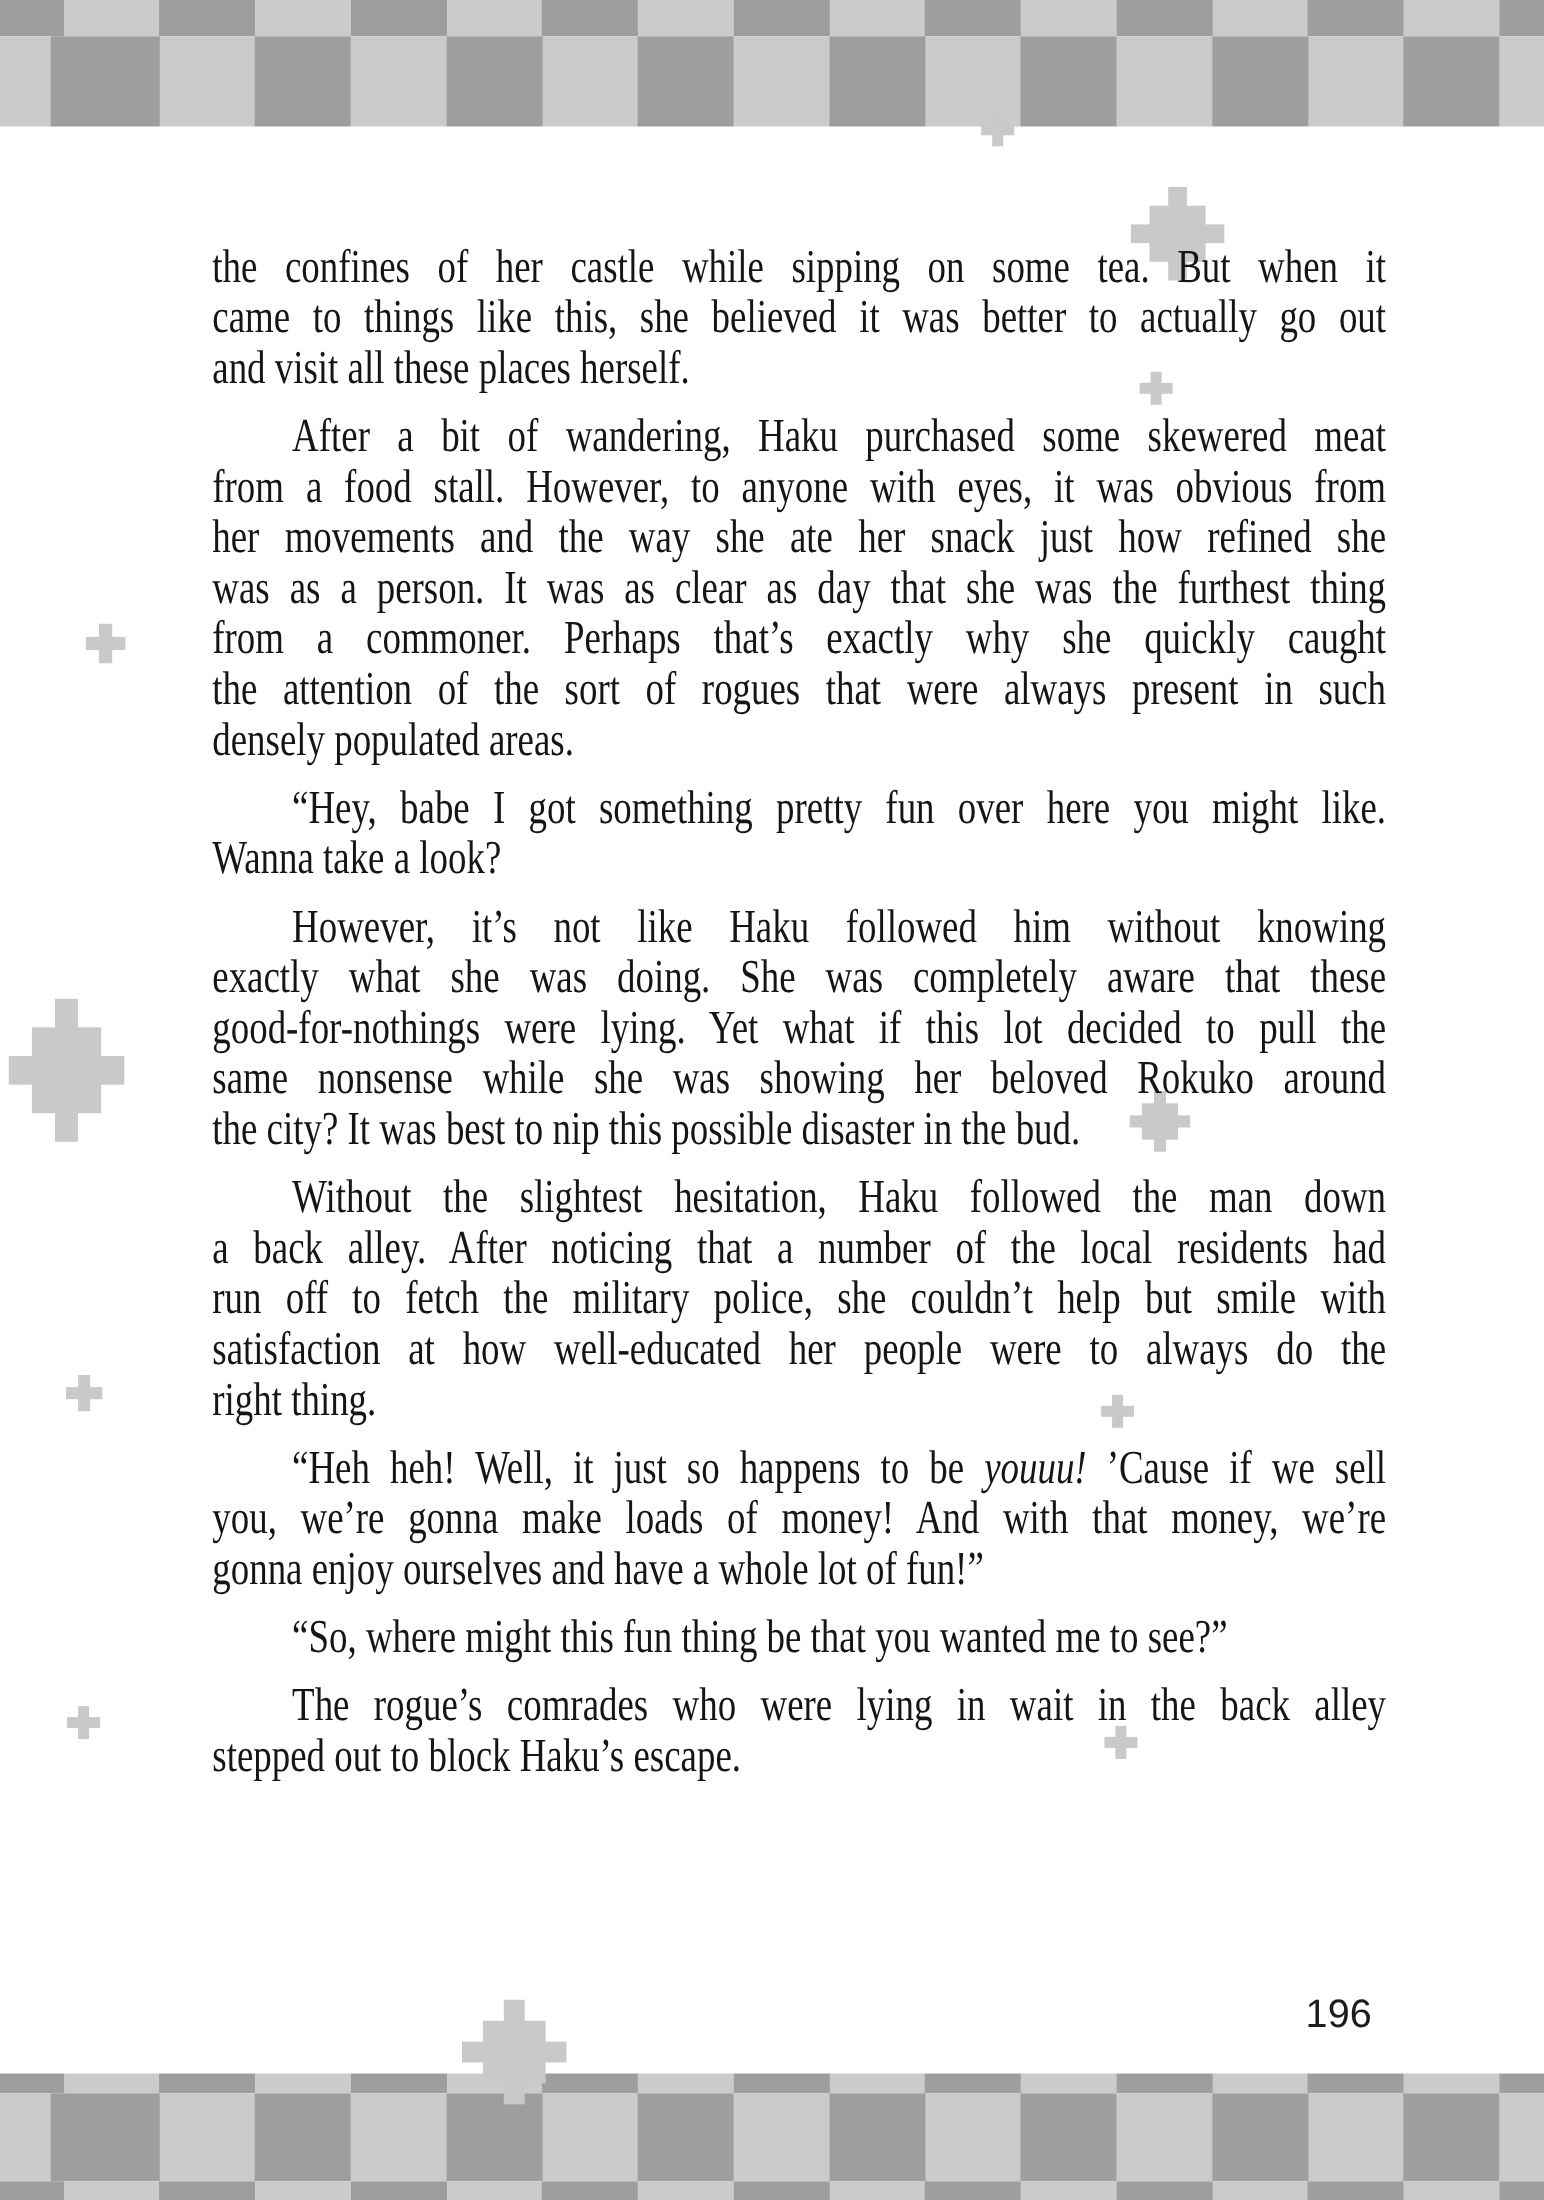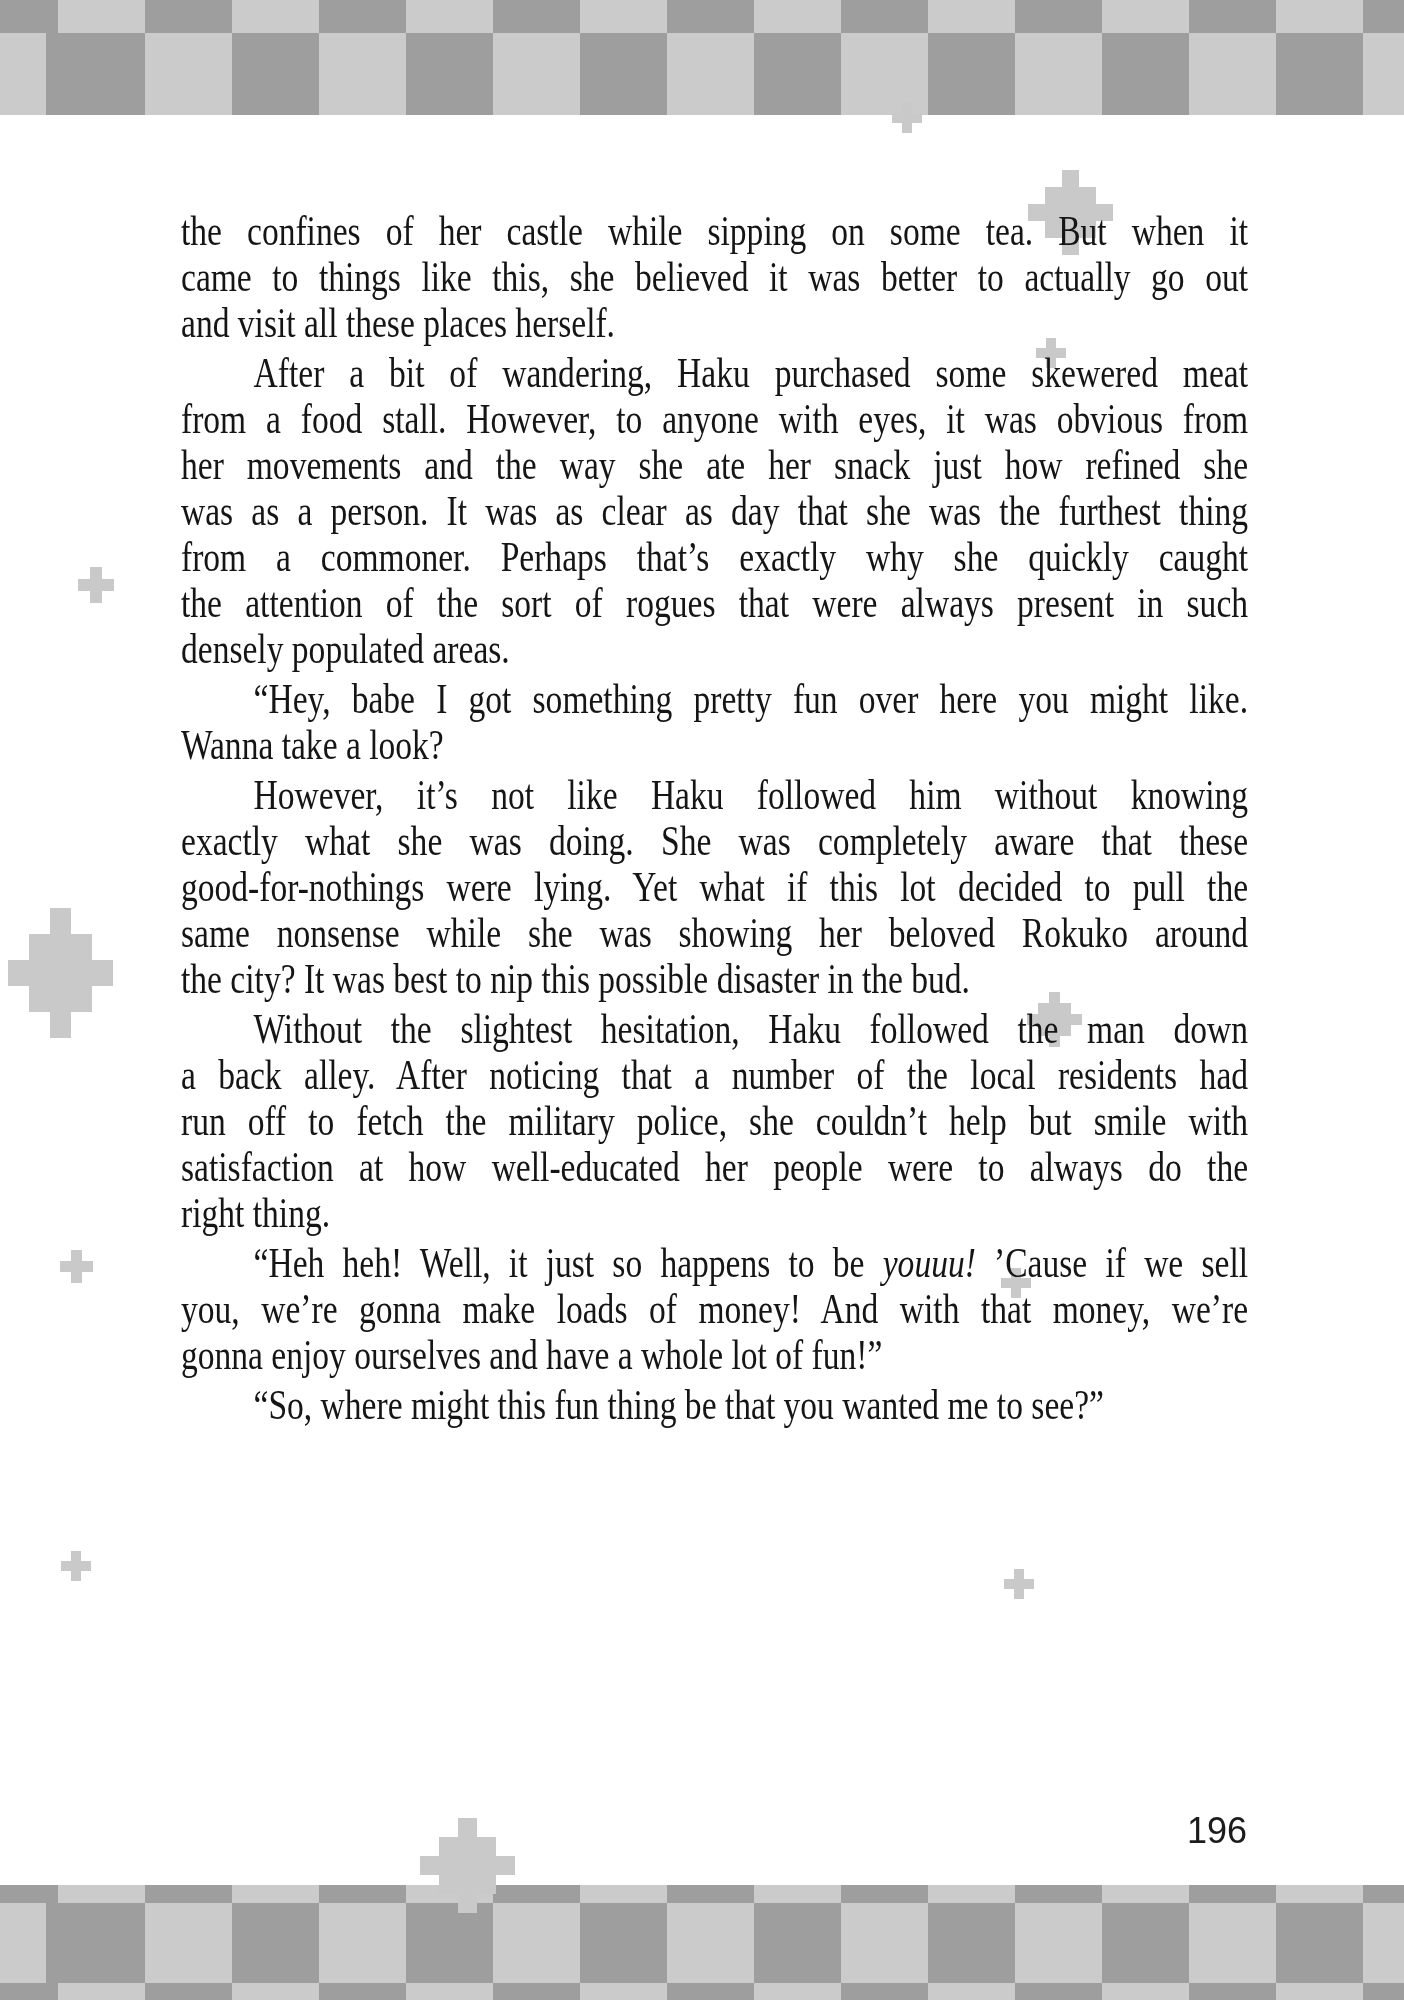--- a/index.html
+++ b/index.html
@@ -41,21 +41,21 @@
   .pc3::before{left:var(--c);top:0;width:var(--c);height:100%;}
   .pc3::after{left:0;top:var(--c);width:100%;height:var(--c);}
   .pc5{width:calc(var(--c)*5);height:calc(var(--r)*5);}
   .pc5::before{left:calc(var(--c)*2);top:0;width:var(--c);height:100%;}
   .pc5::after{left:0;top:calc(var(--r)*2);width:100%;height:var(--r);}
   .pc5 .mid{left:var(--c);top:var(--r);width:calc(var(--c)*3);height:calc(var(--r)*3);}
   
   .text-block{
     position:absolute;left:177px;top:204px;width:1067px;z-index:3;
   }
-  .para{margin:4px;padding:0;}
+  .para{margin:16px;padding:0;}
   .line{
     width:1368px;
     transform:scaleX(0.78);
     transform-origin:left top;
     font-size:43px;
     line-height:46px;
     white-space:nowrap;
     text-align:justify;
     text-align-last:justify;
   }
@@ -141,17 +141,21 @@
         <div class="line last">right thing.</div>
       </div>
       <div class="para">
         <div class="line indent"><span>“Heh heh! Well, it just so happens to be </span><i>youuu!</i><span> ’Cause if we sell</span></div>
         <div class="line">you, we’re gonna make loads of money! And with that money, we’re</div>
         <div class="line last">gonna enjoy ourselves and have a whole lot of fun!”</div>
       </div>
       <div class="para">
         <div class="line last indent">“So, where might this fun thing be that you wanted me to see?”</div>
       </div>
+      <div class="para">
+        <div class="line indent">The rogue’s comrades who were lying in wait in the back alley</div>
+        <div class="line last">stepped out to block Haku’s escape.</div>
+      </div>
     </main>
 
   <div class="page-number">196</div>
 
 </div>
 
 </body></html>

